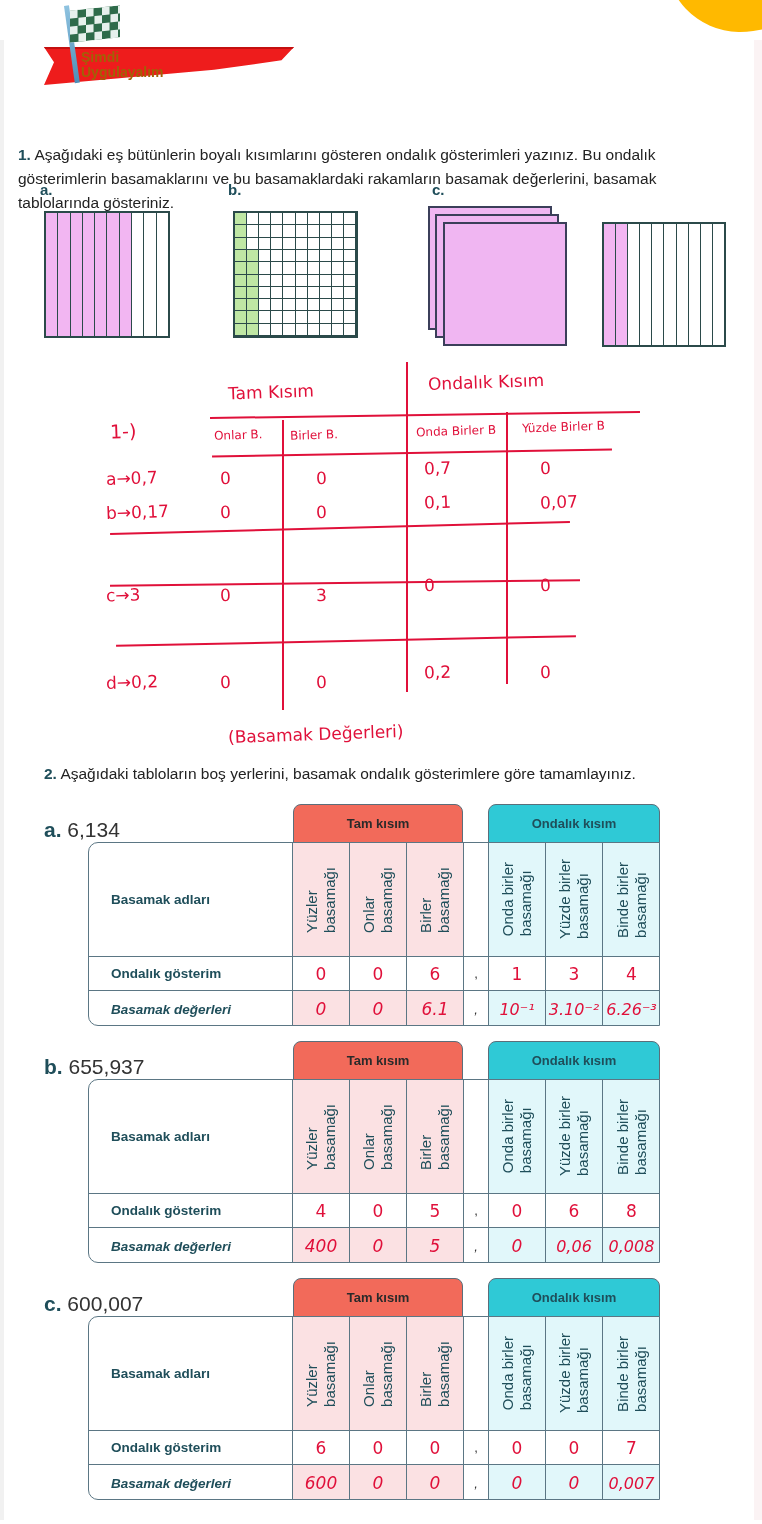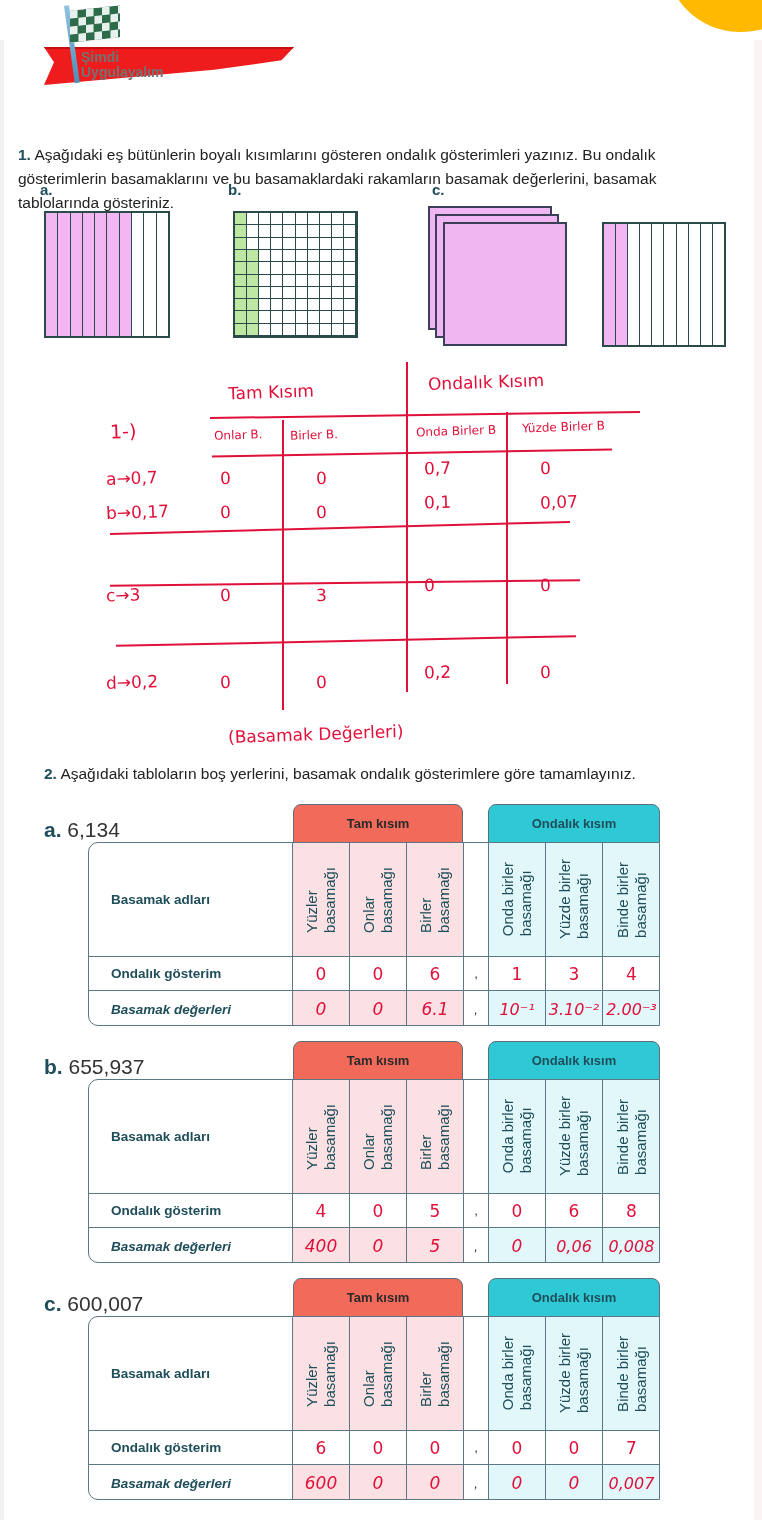--- a/index.html
+++ b/index.html
@@ -7,21 +7,21 @@
   body { position: relative; font-family: "Liberation Sans", sans-serif; color: #1f2d33; }
 
   .corner-blob { position: absolute; right: -20px; top: -40px; width: 110px; height: 75px; background: #ffb900; border-radius: 0 0 0 80px; transform: rotate(-10deg); }
   .page-edge { position: absolute; left: 0; top: 40px; width: 4px; height: 1480px; background: #f1f1f1; }
   .page-edge-r { position: absolute; right: 0; top: 40px; width: 8px; height: 1480px; background: #fbf3f4; }
 
   
   .banner { position: absolute; left: 44px; top: 47px; width: 250px; height: 38px; }
   .banner-ribbon { position: absolute; left: 0; top: 0; width: 250px; height: 38px; background: #ee1c1c;
     clip-path: polygon(0 0, 100% 0, 95% 35%, 68% 60%, 0 100%, 4% 40%); border-top: 2px solid #c41010; }
-  .banner-text { position: absolute; left: 37px; top: 3px; color: #737373; font-weight: bold; font-size: 14px; line-height: 15px; }
+  .banner-text { position: absolute; left: 37px; top: 3px; color: #a16207; font-weight: bold; font-size: 14px; line-height: 15px; }
   .flag { position: absolute; left: 66px; top: 5px; width: 56px; height: 36px; }
   .flag .pole { position: absolute; left: 0; top: 0; width: 5px; height: 78px; background: linear-gradient(#8fc3e0,#4d8fb8); transform: rotate(-8deg); transform-origin: top left; }
   .flag .cloth { position: absolute; left: 6px; top: 2px; width: 50px; height: 32px;
     background: conic-gradient(#2e6b4a 25%, #e6f0ec 0 50%, #2e6b4a 0 75%, #e6f0ec 0) 0 0 / 16px 16px; transform: skewY(-6deg); }
 
   
   .q1 { position: absolute; left: 18px; top: 107px; width: 720px; font-size: 15.5px; line-height: 24px; color: #222; margin-top: 36px; }
   .q1 .num { color: #1f4e5a; font-weight: bold; }
   .fig-label { position: absolute; top: 181px; font-weight: bold; font-size: 15px; color: #1f4e5a; }
 
@@ -315,21 +315,21 @@
           <div class="cell">4</div>
         </div>
         <div class="row r2">
           <div class="rh">Basamak değerleri</div>
           <div class="cell pink">0</div>
           <div class="cell pink">0</div>
           <div class="cell pink">6.1</div>
           <div class="cell comma">,</div>
           <div class="cell cyan sm">10⁻¹</div>
           <div class="cell cyan sm">3.10⁻²</div>
-          <div class="cell cyan sm">2.00⁻³</div>
+          <div class="cell cyan sm">6.26⁻³</div>
         </div>
       </div>
     </div>
     <div class="item-label" style="top: 1055px;"><b>b.</b> <span>655,937</span></div>
     <div class="tbl" style="top: 1041px;">
       <div class="tab-tam">Tam kısım</div>
       <div class="tab-ond">Ondalık kısım</div>
       <div class="tbody">
         <div class="row r0">
           <div class="rh">Basamak adları</div>

